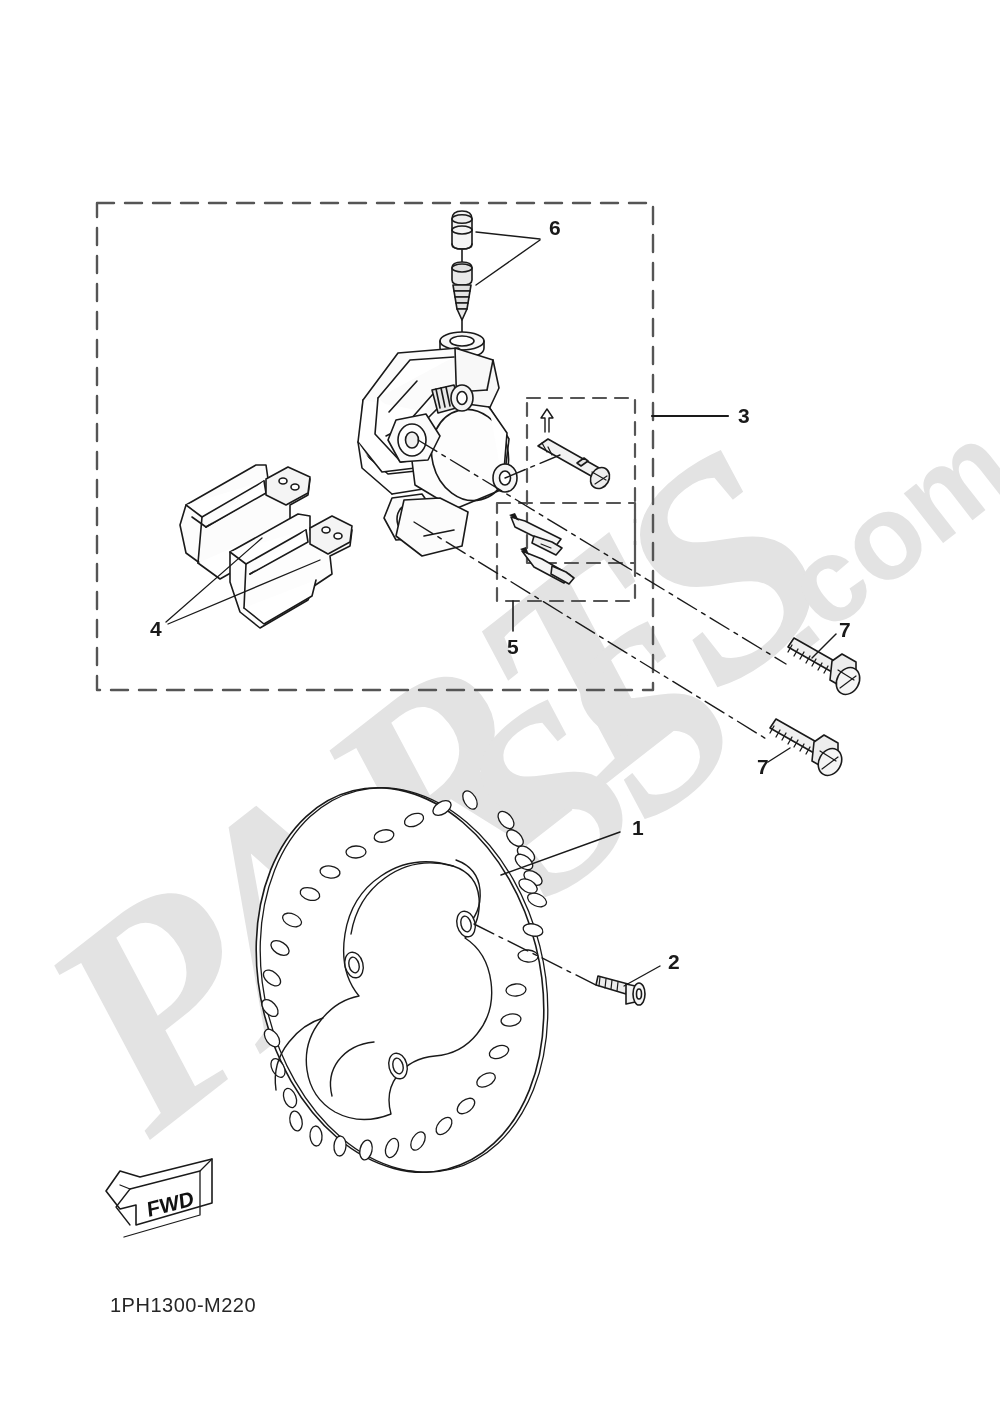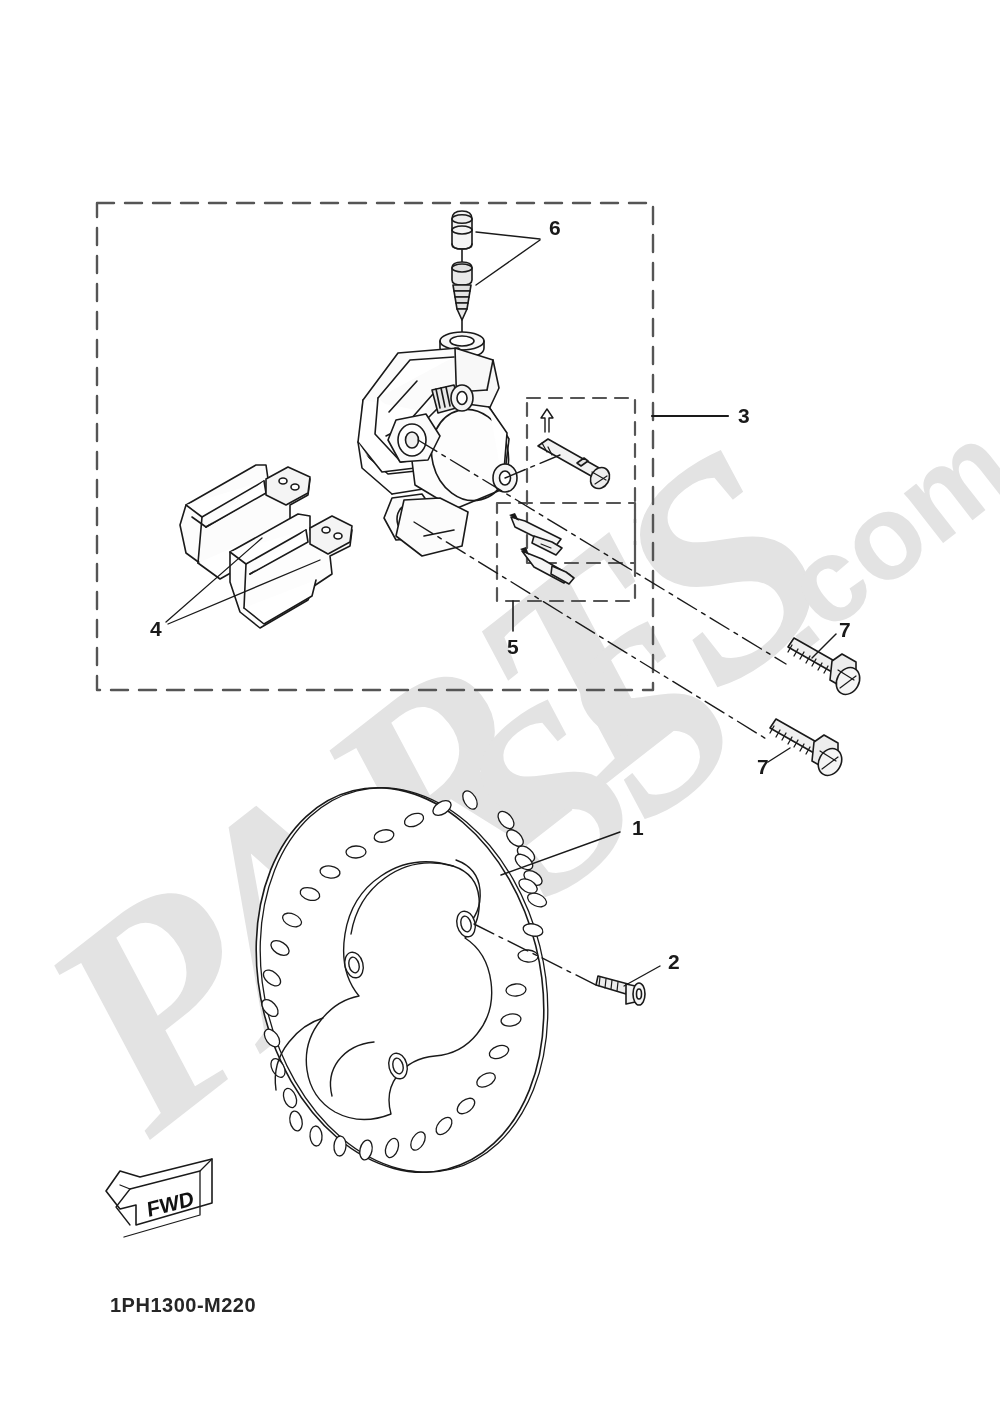--- a/index.html
+++ b/index.html
@@ -19,21 +19,21 @@
     font-size:21px;
     color:#1a1a1a;
     line-height:1;
     letter-spacing:0px;
   }
   #part-code{
     position:absolute;
     left:110px;
     top:1294px;
     font-family:"Liberation Sans", sans-serif;
-    font-weight:bold;
+    font-weight:normal;
     font-size:20px;
     letter-spacing:0.5px;
     color:#262626;
   }
   .fwd-text{
     font-family:"Liberation Sans", sans-serif;
     font-weight:bold;
     font-size:21px;
     fill:#111;
   }

